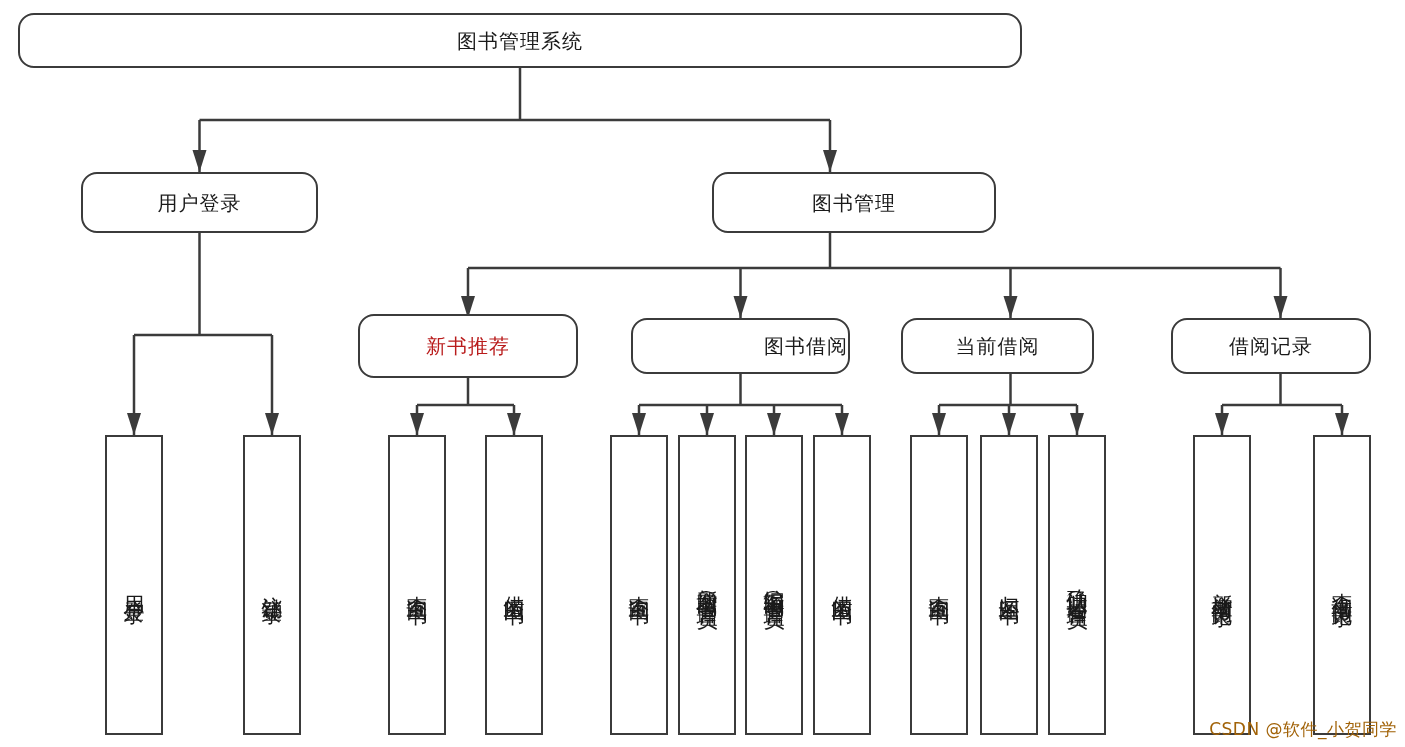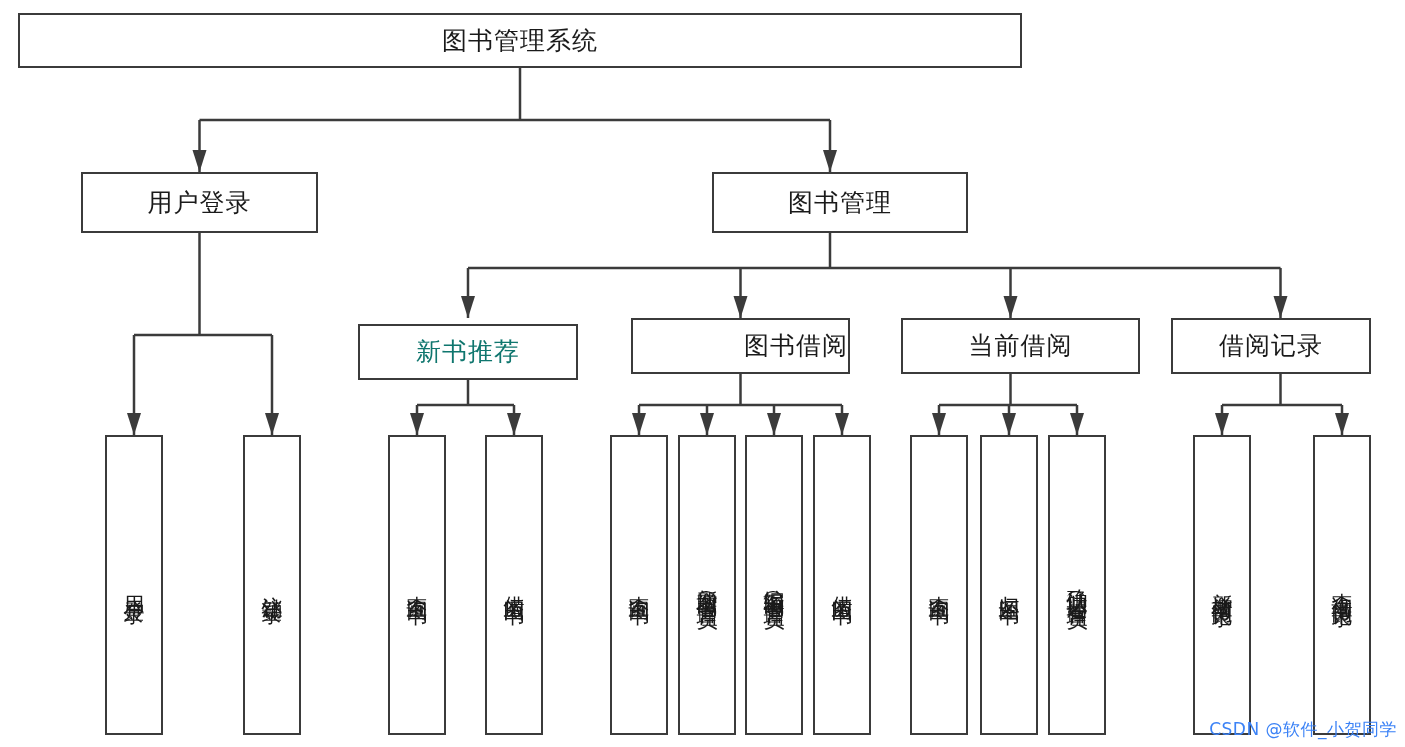--- a/index.html
+++ b/index.html
@@ -31,23 +31,24 @@
     box-sizing: border-box;
     background: #ffffff;
     border: 2px solid #3b3b3b;
     display: flex;
     align-items: center;
     justify-content: center;
     color: #1a1a1a;
     z-index: 2;
   }
   .node.horiz {
-    font-size: 25px;
+    font-size: 20px;
     letter-spacing: 1px;
     line-height: 1.2;
+    border-radius: 16px;
   }
   .node.vert {
     font-size: 21px;
     letter-spacing: 2px;
   }
   .node.vert .vlabel {
     writing-mode: vertical-rl;
     text-orientation: upright;
     -webkit-writing-mode: vertical-rl;
     line-height: 1.05;
@@ -56,21 +57,21 @@
     text-align: center;
   }
   .node .hlabel {
     white-space: nowrap;
   }
   #watermark {
     position: absolute;
     right: 8px;
     bottom: 6px;
     font-size: 17px;
-    color: #3b82f6;
+    color: #a16207;
     letter-spacing: 0.5px;
     white-space: nowrap;
     z-index: 3;
   }
 </style>
 </head>
 <body>
 
 <div id="canvas">
 
@@ -129,30 +130,30 @@
       <path d="M 1335 413 L 1349 413 L 1342 435 Z" fill="#3b3b3b"></path>
     </svg>
 
   <div id="nodes-layer">
       <div class="node horiz" style="left: 18px; top: 13px; width: 1004px; height: 55px; border-color: rgb(59, 59, 59); color: rgb(26, 26, 26);">
         <span class="hlabel">图书管理系统</span>
       </div>
       <div class="node horiz" style="left: 81px; top: 172px; width: 237px; height: 61px; border-color: rgb(59, 59, 59); color: rgb(26, 26, 26);">
         <span class="hlabel">用户登录</span>
       </div>
-      <div class="node horiz" style="left: 712px; top: 172px; width: 256px; height: 61px; border-color: rgb(59, 59, 59); color: rgb(26, 26, 26);">
+      <div class="node horiz" style="left: 712px; top: 172px; width: 284px; height: 61px; border-color: rgb(59, 59, 59); color: rgb(26, 26, 26);">
         <span class="hlabel">图书管理</span>
       </div>
-      <div class="node horiz" style="left: 358px; top: 324px; width: 220px; height: 56px; border-color: rgb(59, 59, 59); color: #0f766e;">
+      <div class="node horiz" style="left: 358px; top: 314px; width: 220px; height: 64px; border-color: rgb(59, 59, 59); color: #b91c1c;">
         <span class="hlabel">新书推荐</span>
       </div>
       <div class="node horiz" style="left: 631px; top: 318px; width: 219px; height: 56px; border-color: rgb(59, 59, 59); color: rgb(26, 26, 26); justify-content: flex-end;">
         <span class="hlabel">图书借阅</span>
       </div>
-      <div class="node horiz" style="left: 901px; top: 318px; width: 239px; height: 56px; border-color: rgb(59, 59, 59); color: rgb(26, 26, 26);">
+      <div class="node horiz" style="left: 901px; top: 318px; width: 193px; height: 56px; border-color: rgb(59, 59, 59); color: rgb(26, 26, 26);">
         <span class="hlabel">当前借阅</span>
       </div>
       <div class="node horiz" style="left: 1171px; top: 318px; width: 200px; height: 56px; border-color: rgb(59, 59, 59); color: rgb(26, 26, 26);">
         <span class="hlabel">借阅记录</span>
       </div>
       <div class="node vert" style="left: 105px; top: 435px; width: 58px; height: 300px; border-color: rgb(59, 59, 59); color: rgb(26, 26, 26);">
         <span class="vlabel">用户登录</span>
       </div>
       <div class="node vert" style="left: 243px; top: 435px; width: 58px; height: 300px; border-color: rgb(59, 59, 59); color: rgb(26, 26, 26);">
         <span class="vlabel">注销登录</span>

